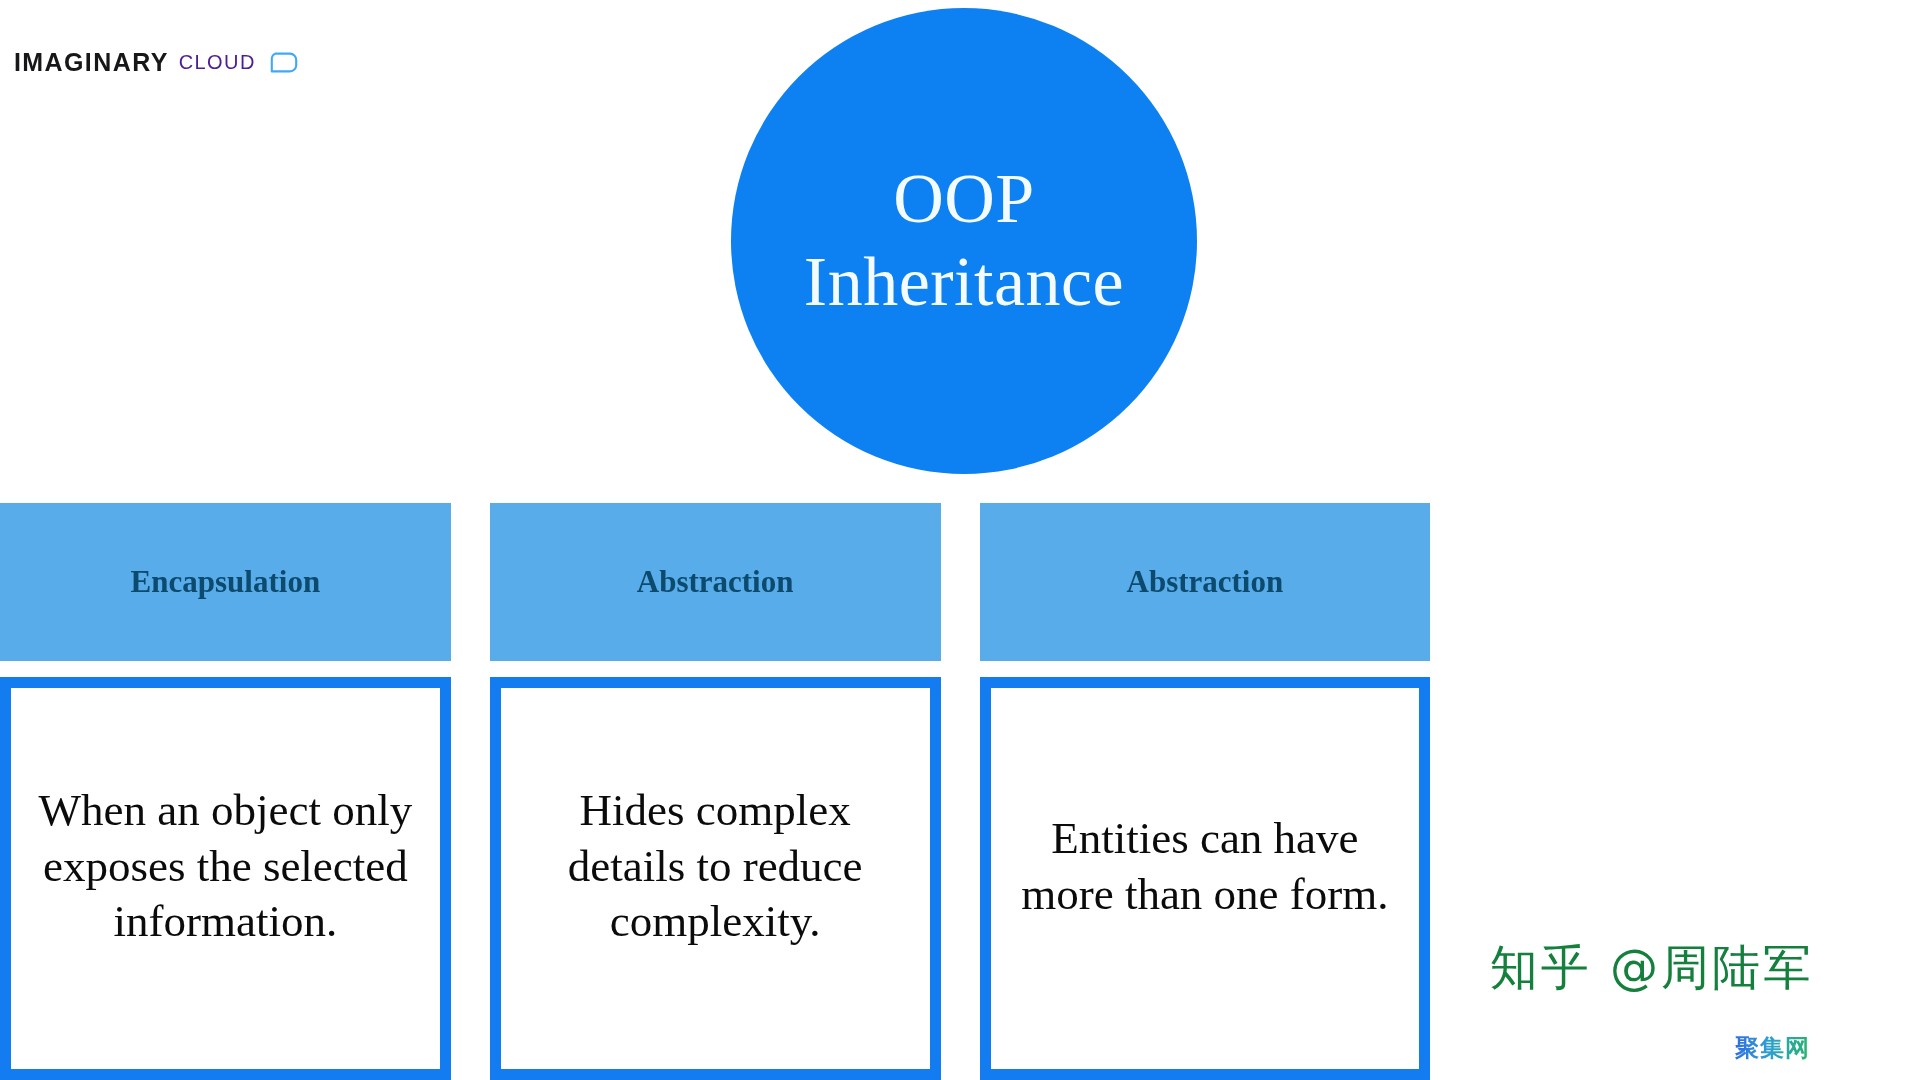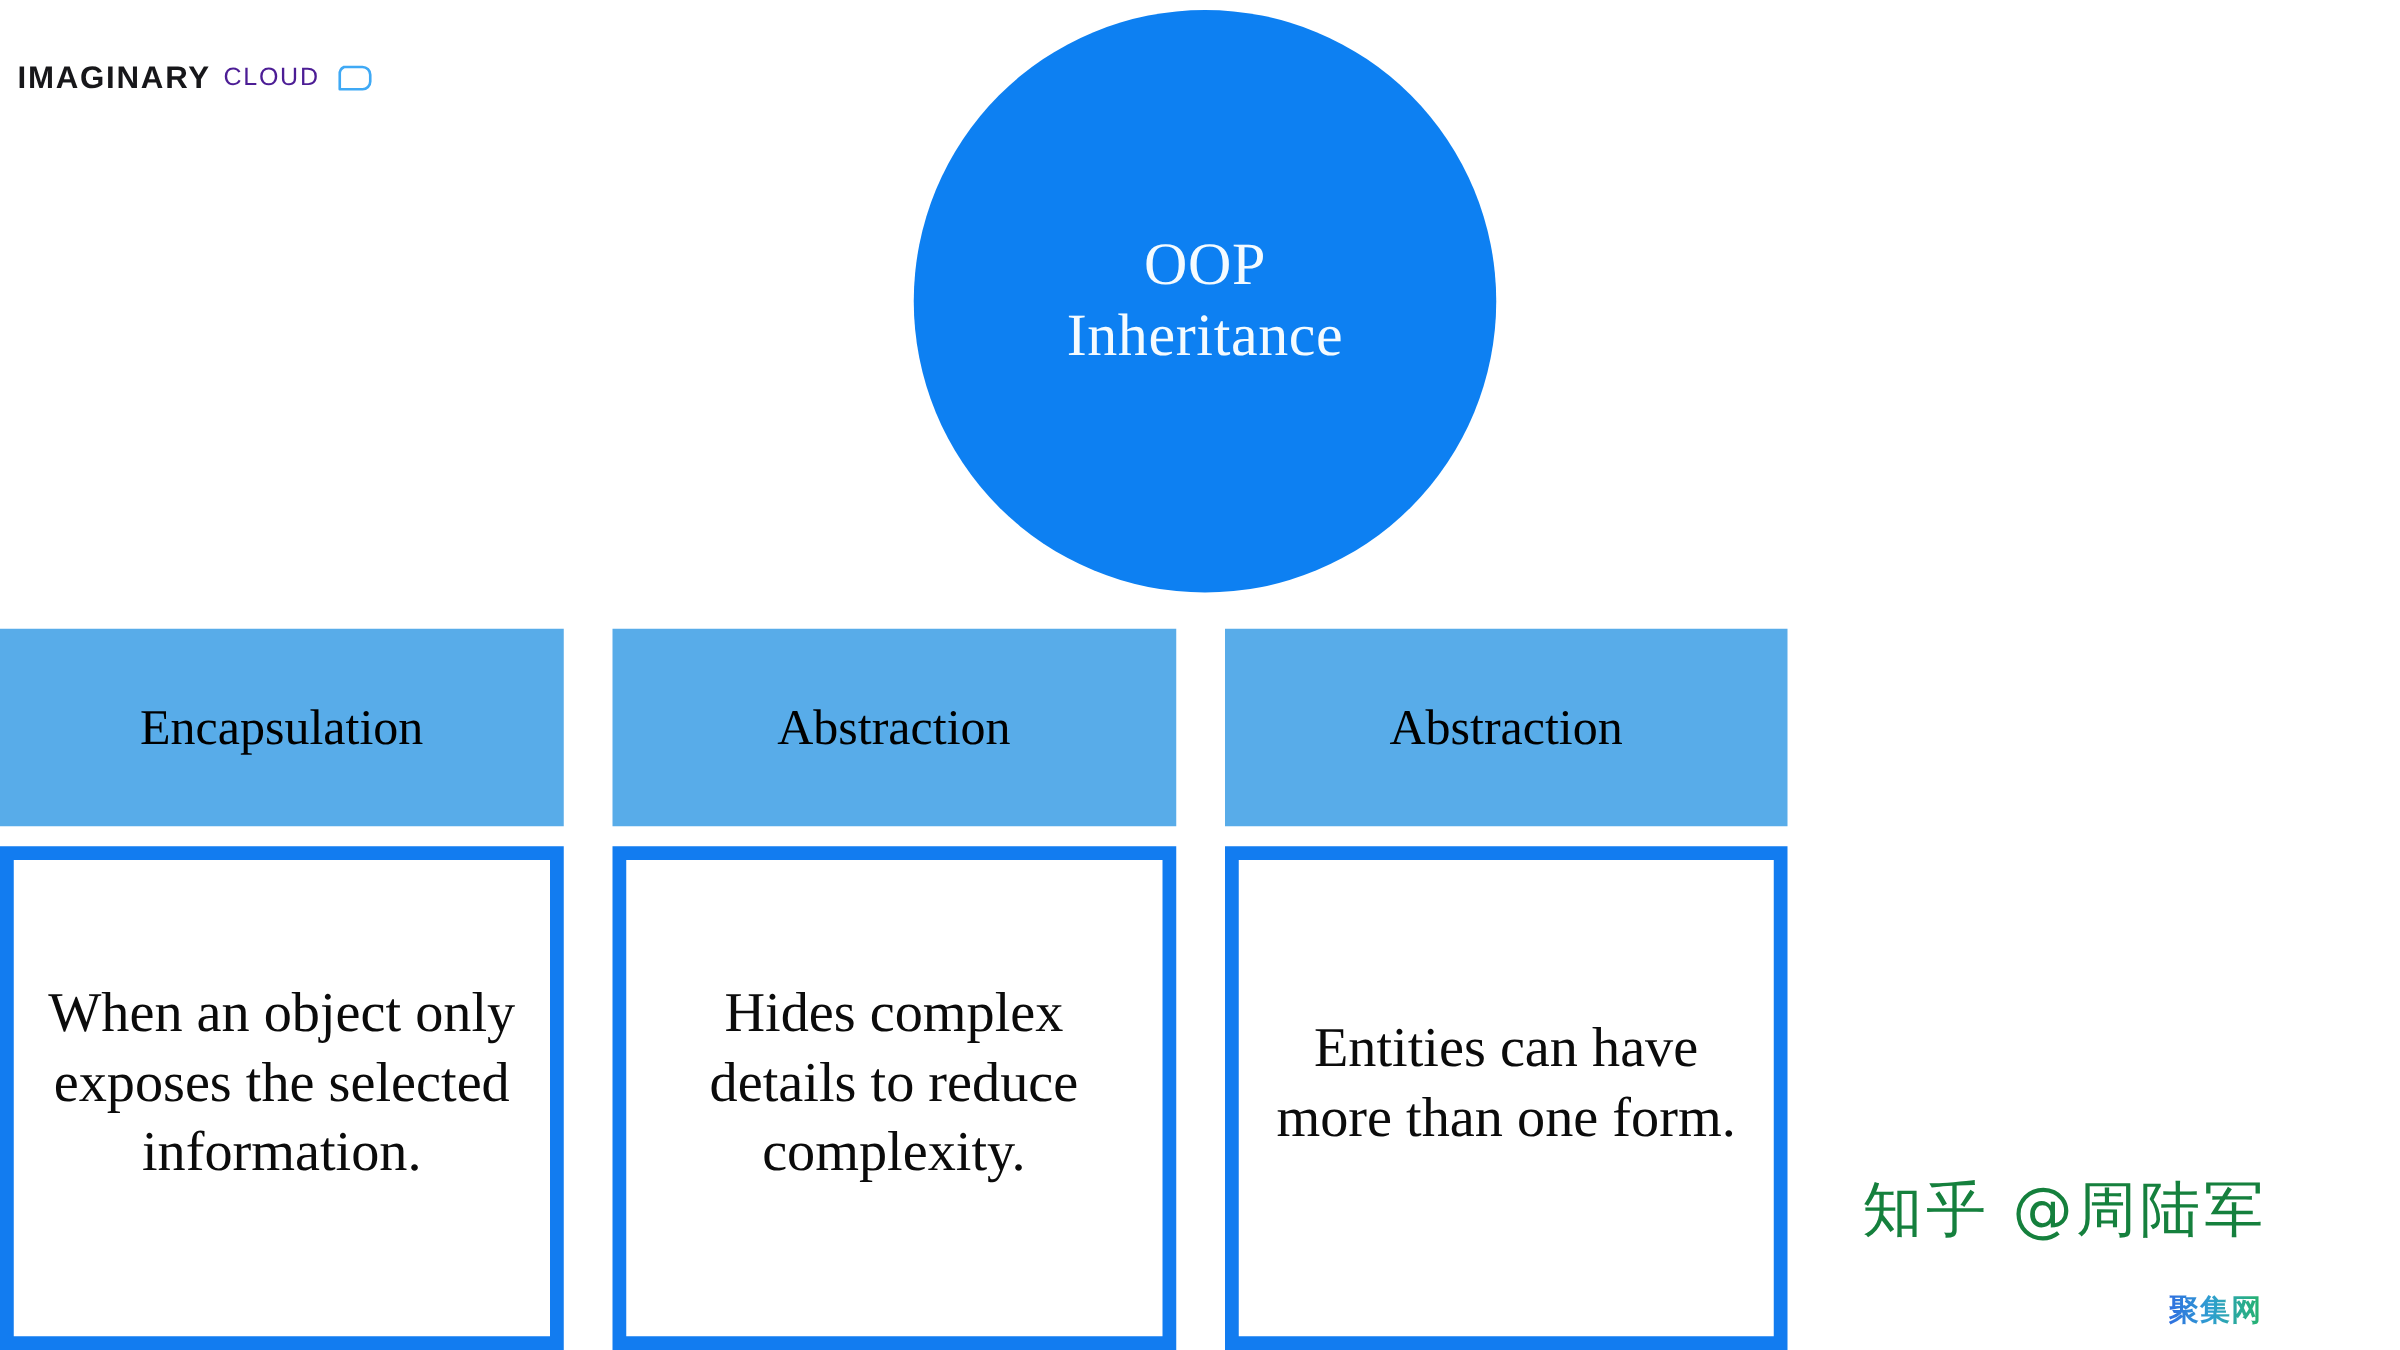--- a/index.html
+++ b/index.html
@@ -59,21 +59,21 @@
     border-radius: 50%;
     background: #0d80f2;
     display: flex;
     flex-direction: column;
     align-items: center;
     justify-content: center;
     text-align: center;
   }
   .hub-line {
     color: #f4fbff;
-    font-size: 48px;
+    font-size: 70px;
     line-height: 1.18;
     font-weight: 400;
     letter-spacing: 0.5px;
   }
 
   
   .columns {
     position: absolute;
     left: 0;
     top: 503px;
@@ -91,23 +91,23 @@
   .col-header {
     height: 158px;
     background: #58ace9;
     display: flex;
     align-items: center;
     justify-content: center;
     text-align: center;
     padding: 0 8px;
   }
   .col-header-label {
-    color: #000000;
-    font-size: 40px;
-    font-weight: 400;
+    color: #0c4a6e;
+    font-size: 31px;
+    font-weight: 700;
     line-height: 1.1;
   }
 
   .col-body {
     margin-top: 16px;
     flex: 1;
     border: 11px solid #127cf0;
     background: #ffffff;
     display: flex;
     align-items: center;

